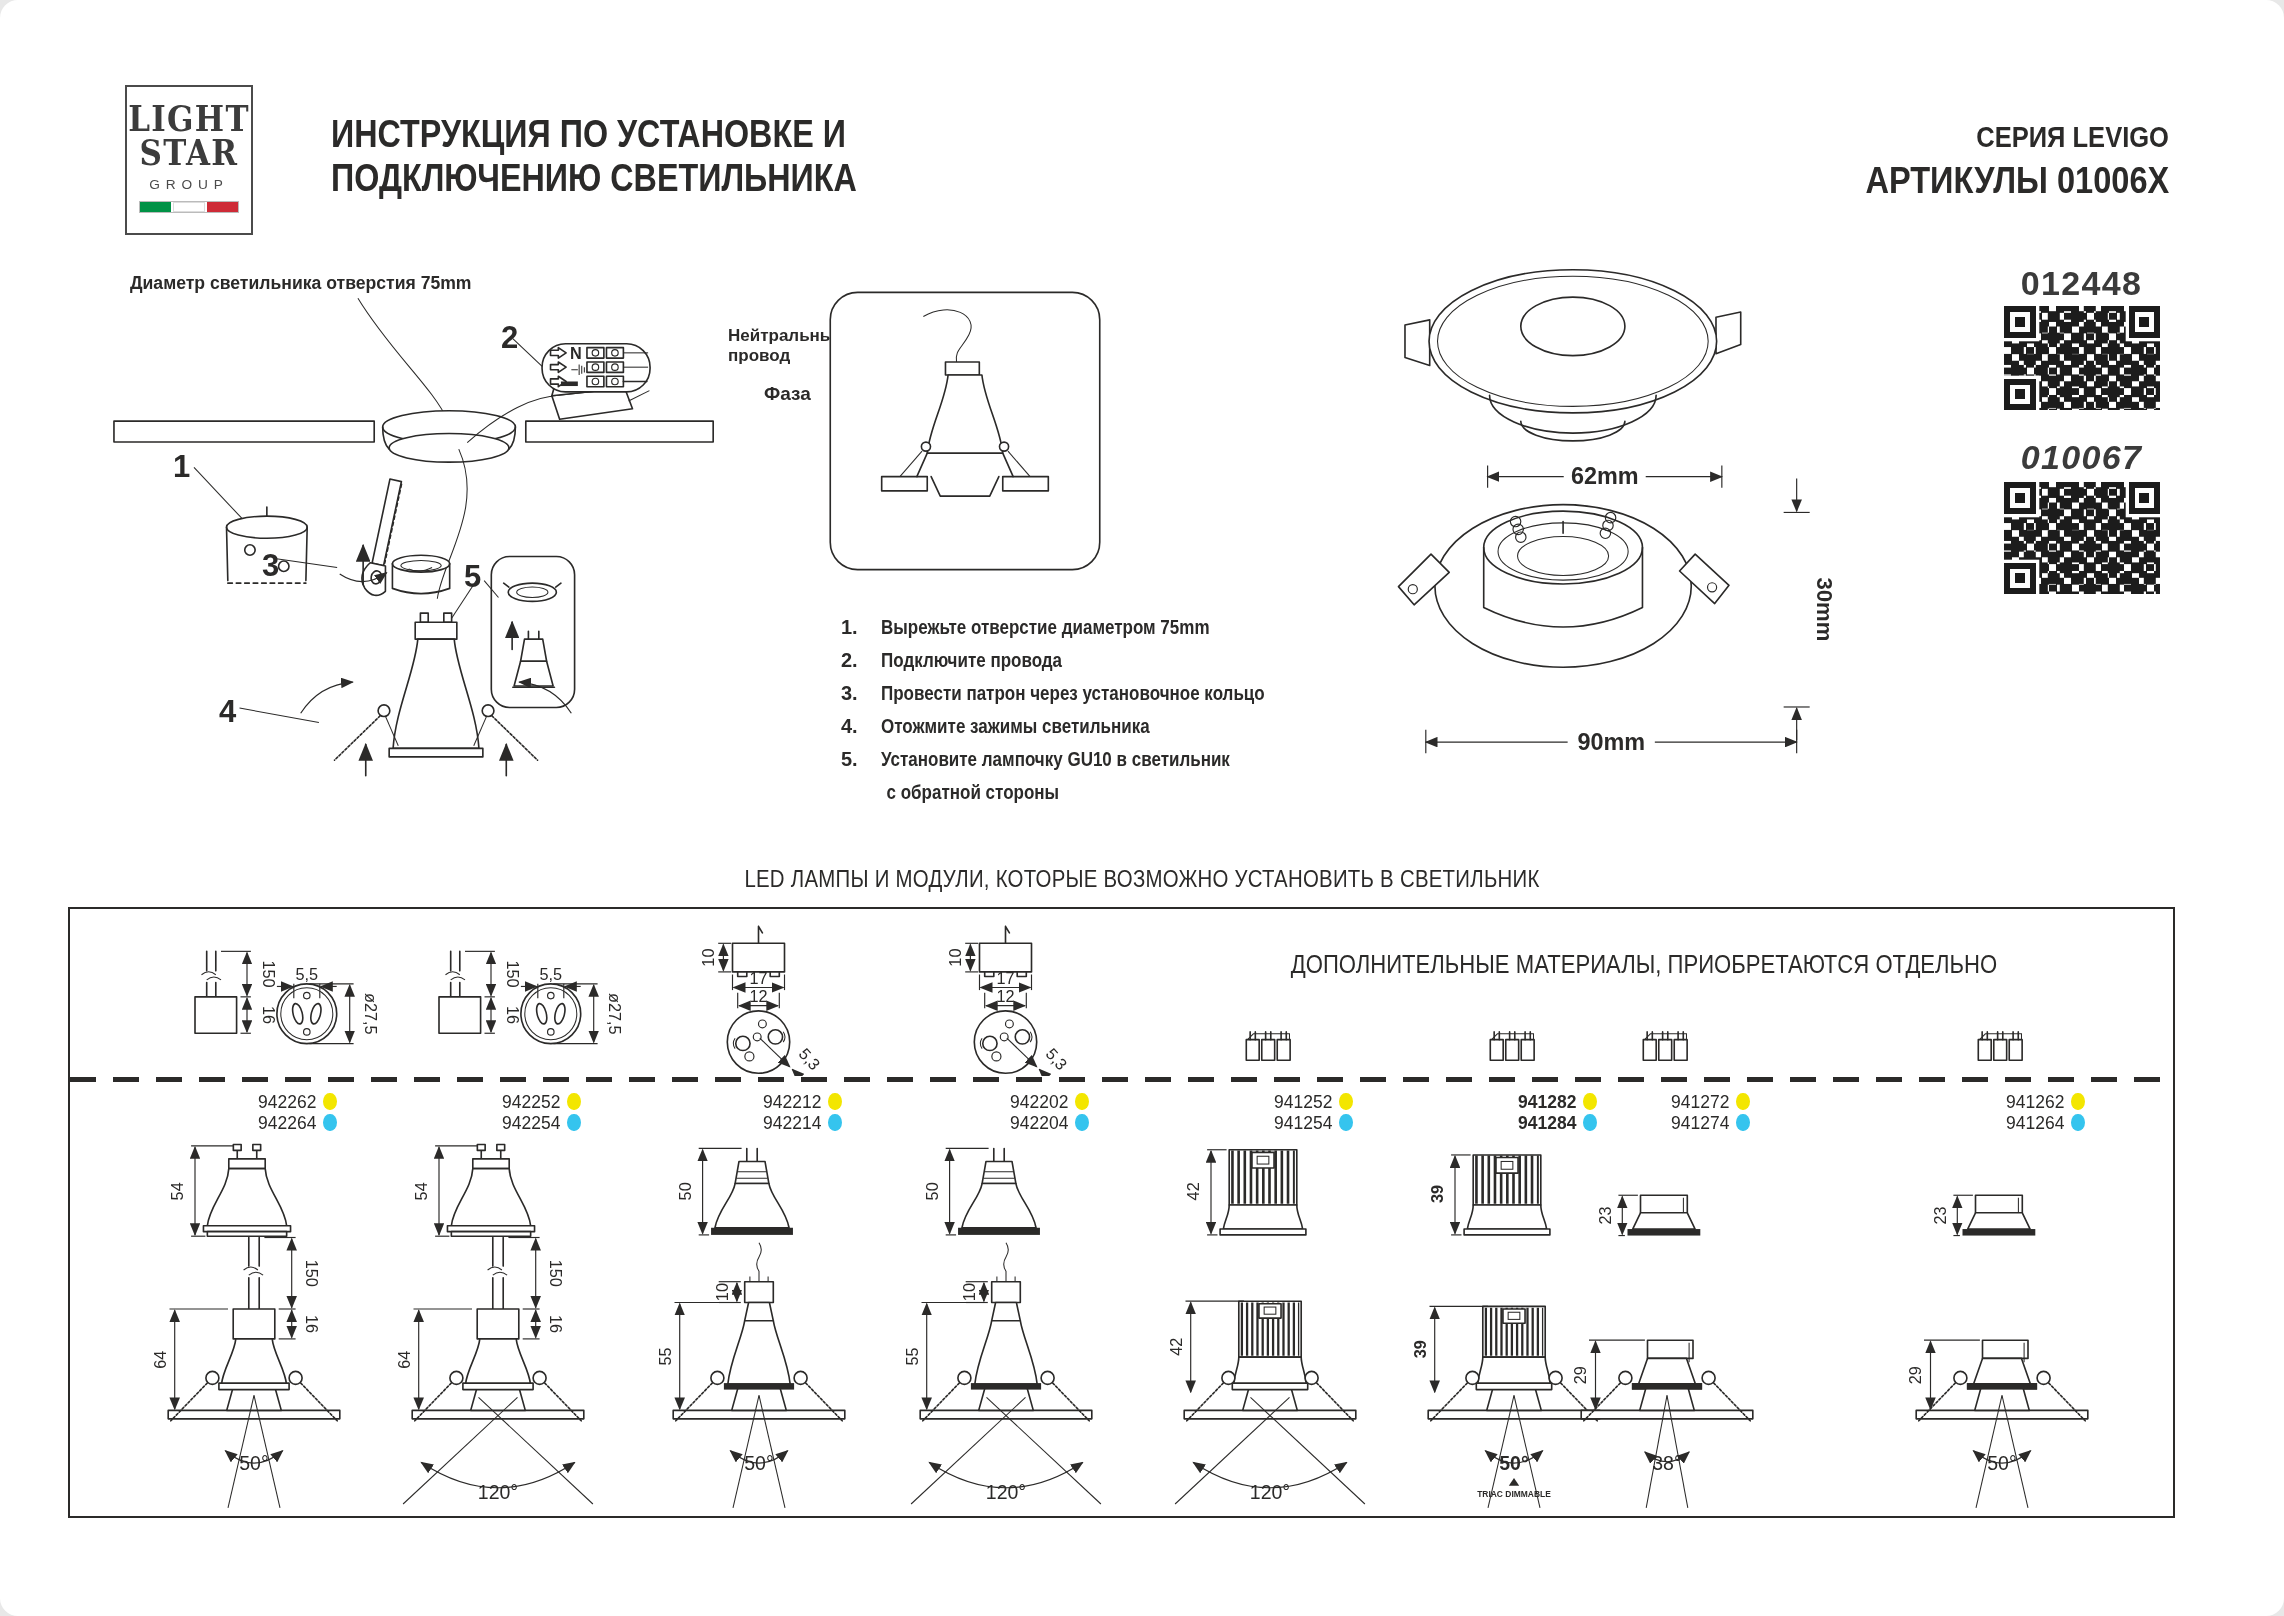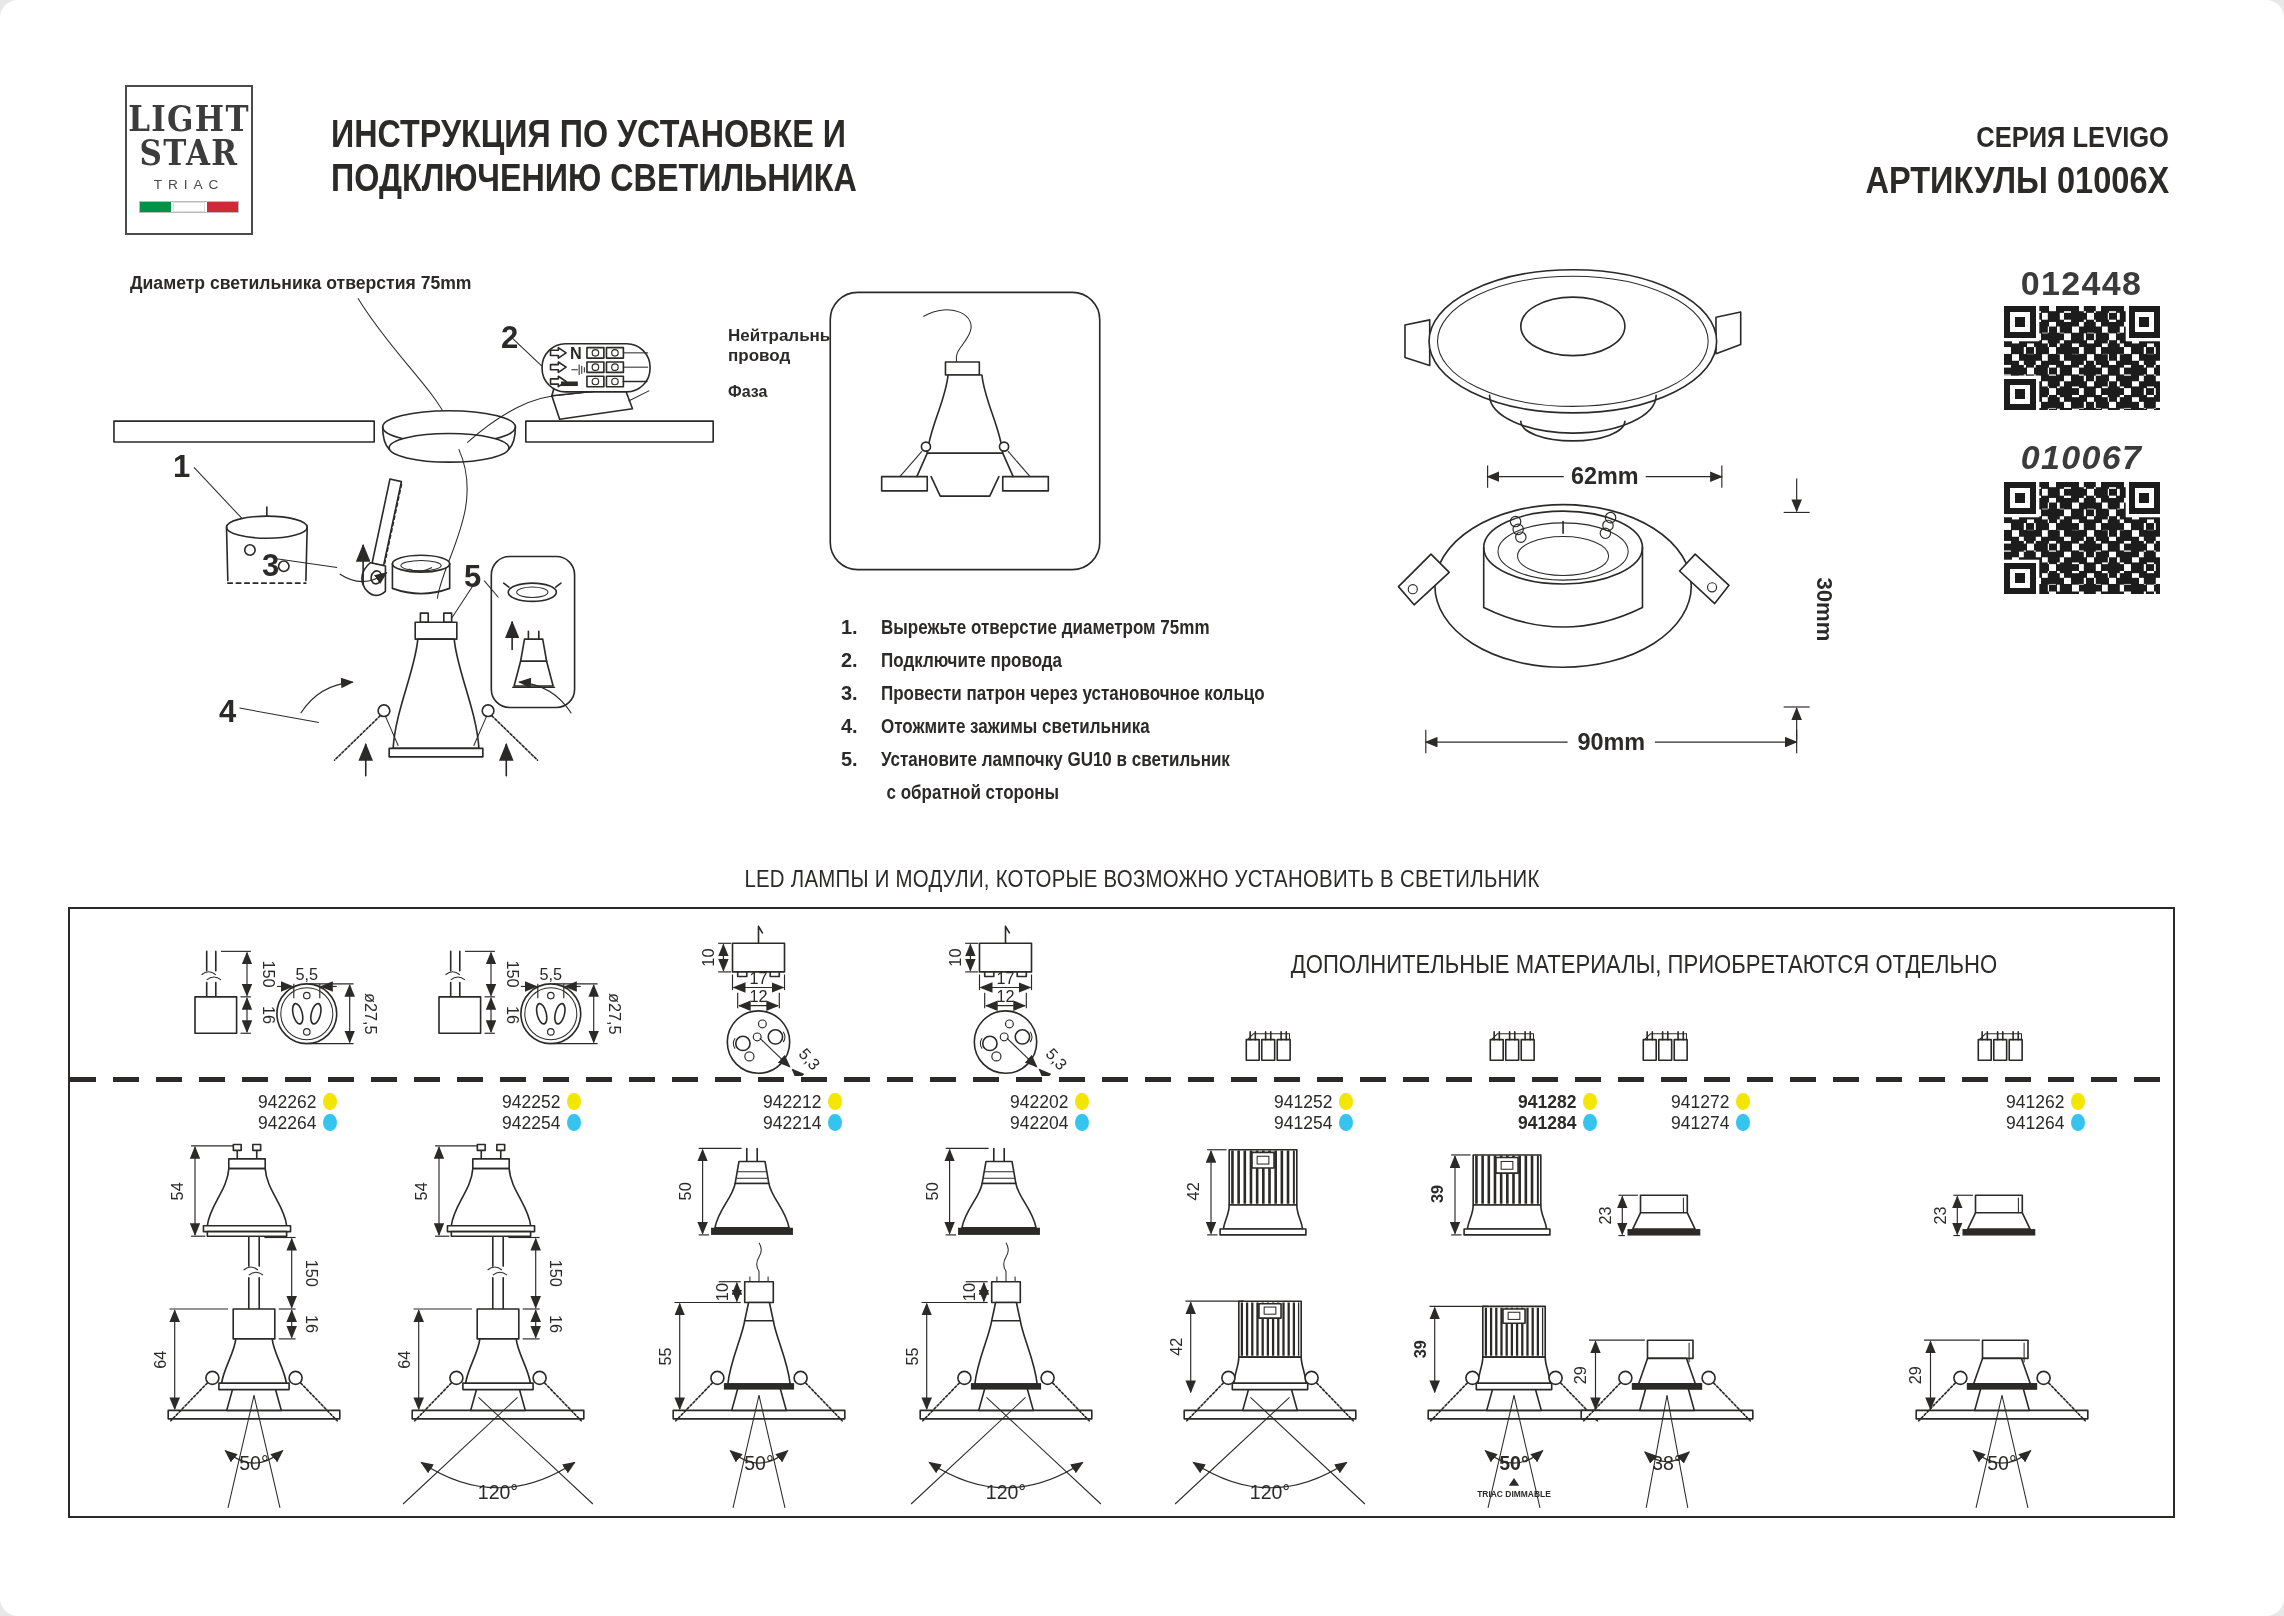--- a/index.html
+++ b/index.html
@@ -66,21 +66,21 @@
     <pattern id="hch" width="11" height="11" patternUnits="userSpaceOnUse" patternTransform="rotate(45)">
       <rect width="11" height="11" fill="#fff"></rect>
           <rect width="5" height="11" fill="#2b2a29"></rect>
     </pattern>
   </defs>
 </svg>
 
 <div id="logo" class="abs" style="left:125px;top:85px;width:124px;height:146px;">
   <div class="serif" style="margin-top:14.3px;">LIGHT</div>
   <div class="serif">STAR</div>
-  <div class="grp">TRIAC</div>
+  <div class="grp">GROUP</div>
   <div id="flag">
     <div style="background:#009246"></div>
         <div style="background:#ffffff;border:0.7px solid #ddd;"></div>
         <div style="background:#ce2b37"></div>
   </div>
 </div>
 
 <div class="abs h1 cond" style="left:331px;top:112px;">ИНСТРУКЦИЯ ПО УСТАНОВКЕ И</div>
 <div class="abs h1 cond" style="left:331px;top:156px;">ПОДКЛЮЧЕНИЮ СВЕТИЛЬНИКА</div>
 
@@ -214,21 +214,21 @@
     <line class="lnT" x1="208" y1="638" x2="330" y2="660"></line>
   </g>
 </svg>
 
 <div class="abs b" style="left:173px;top:449px;font-size:31px;">1</div>
 <div class="abs b" style="left:501px;top:320px;font-size:31px;">2</div>
 <div class="abs b" style="left:262px;top:548px;font-size:31px;">3</div>
 <div class="abs b" style="left:219px;top:694px;font-size:31px;">4</div>
 <div class="abs b" style="left:464px;top:559px;font-size:31px;">5</div>
 <div class="abs b" style="left:728px;top:326px;width:140px;font-size:17px;line-height:19.5px;">Нейтральный провод</div>
-<div class="abs b" style="left:728px;top:383px;font-size:16px;">Фаза</div>
+<div class="abs b" style="left:764px;top:383px;font-size:19px;">Фаза</div>
 
 <svg class="abs" style="left:827px;top:289px;" width="276" height="284" viewBox="0 0 424 436">
   <rect class="fw" x="5" y="5" width="414" height="426" rx="42" stroke-width="3"></rect>
   <path class="lnT" d="M148,42 C190,18 234,40 218,70 C208,90 196,94 199,112"></path>
   <rect class="fw" x="182" y="112" width="52" height="20"></rect>
   <path class="lnT" d="M186,138 h44 M184,146 h48"></path>
   <path class="fw" d="M186,132 C182,172 158,212 154,252 L270,252 C266,212 242,172 238,132 Z"></path>
   <circle class="fw" cx="152" cy="242" r="7"></circle>
       <circle class="fw" cx="272" cy="242" r="7"></circle>
   <line class="lnT" x1="146" y1="249" x2="112" y2="288"></line>

